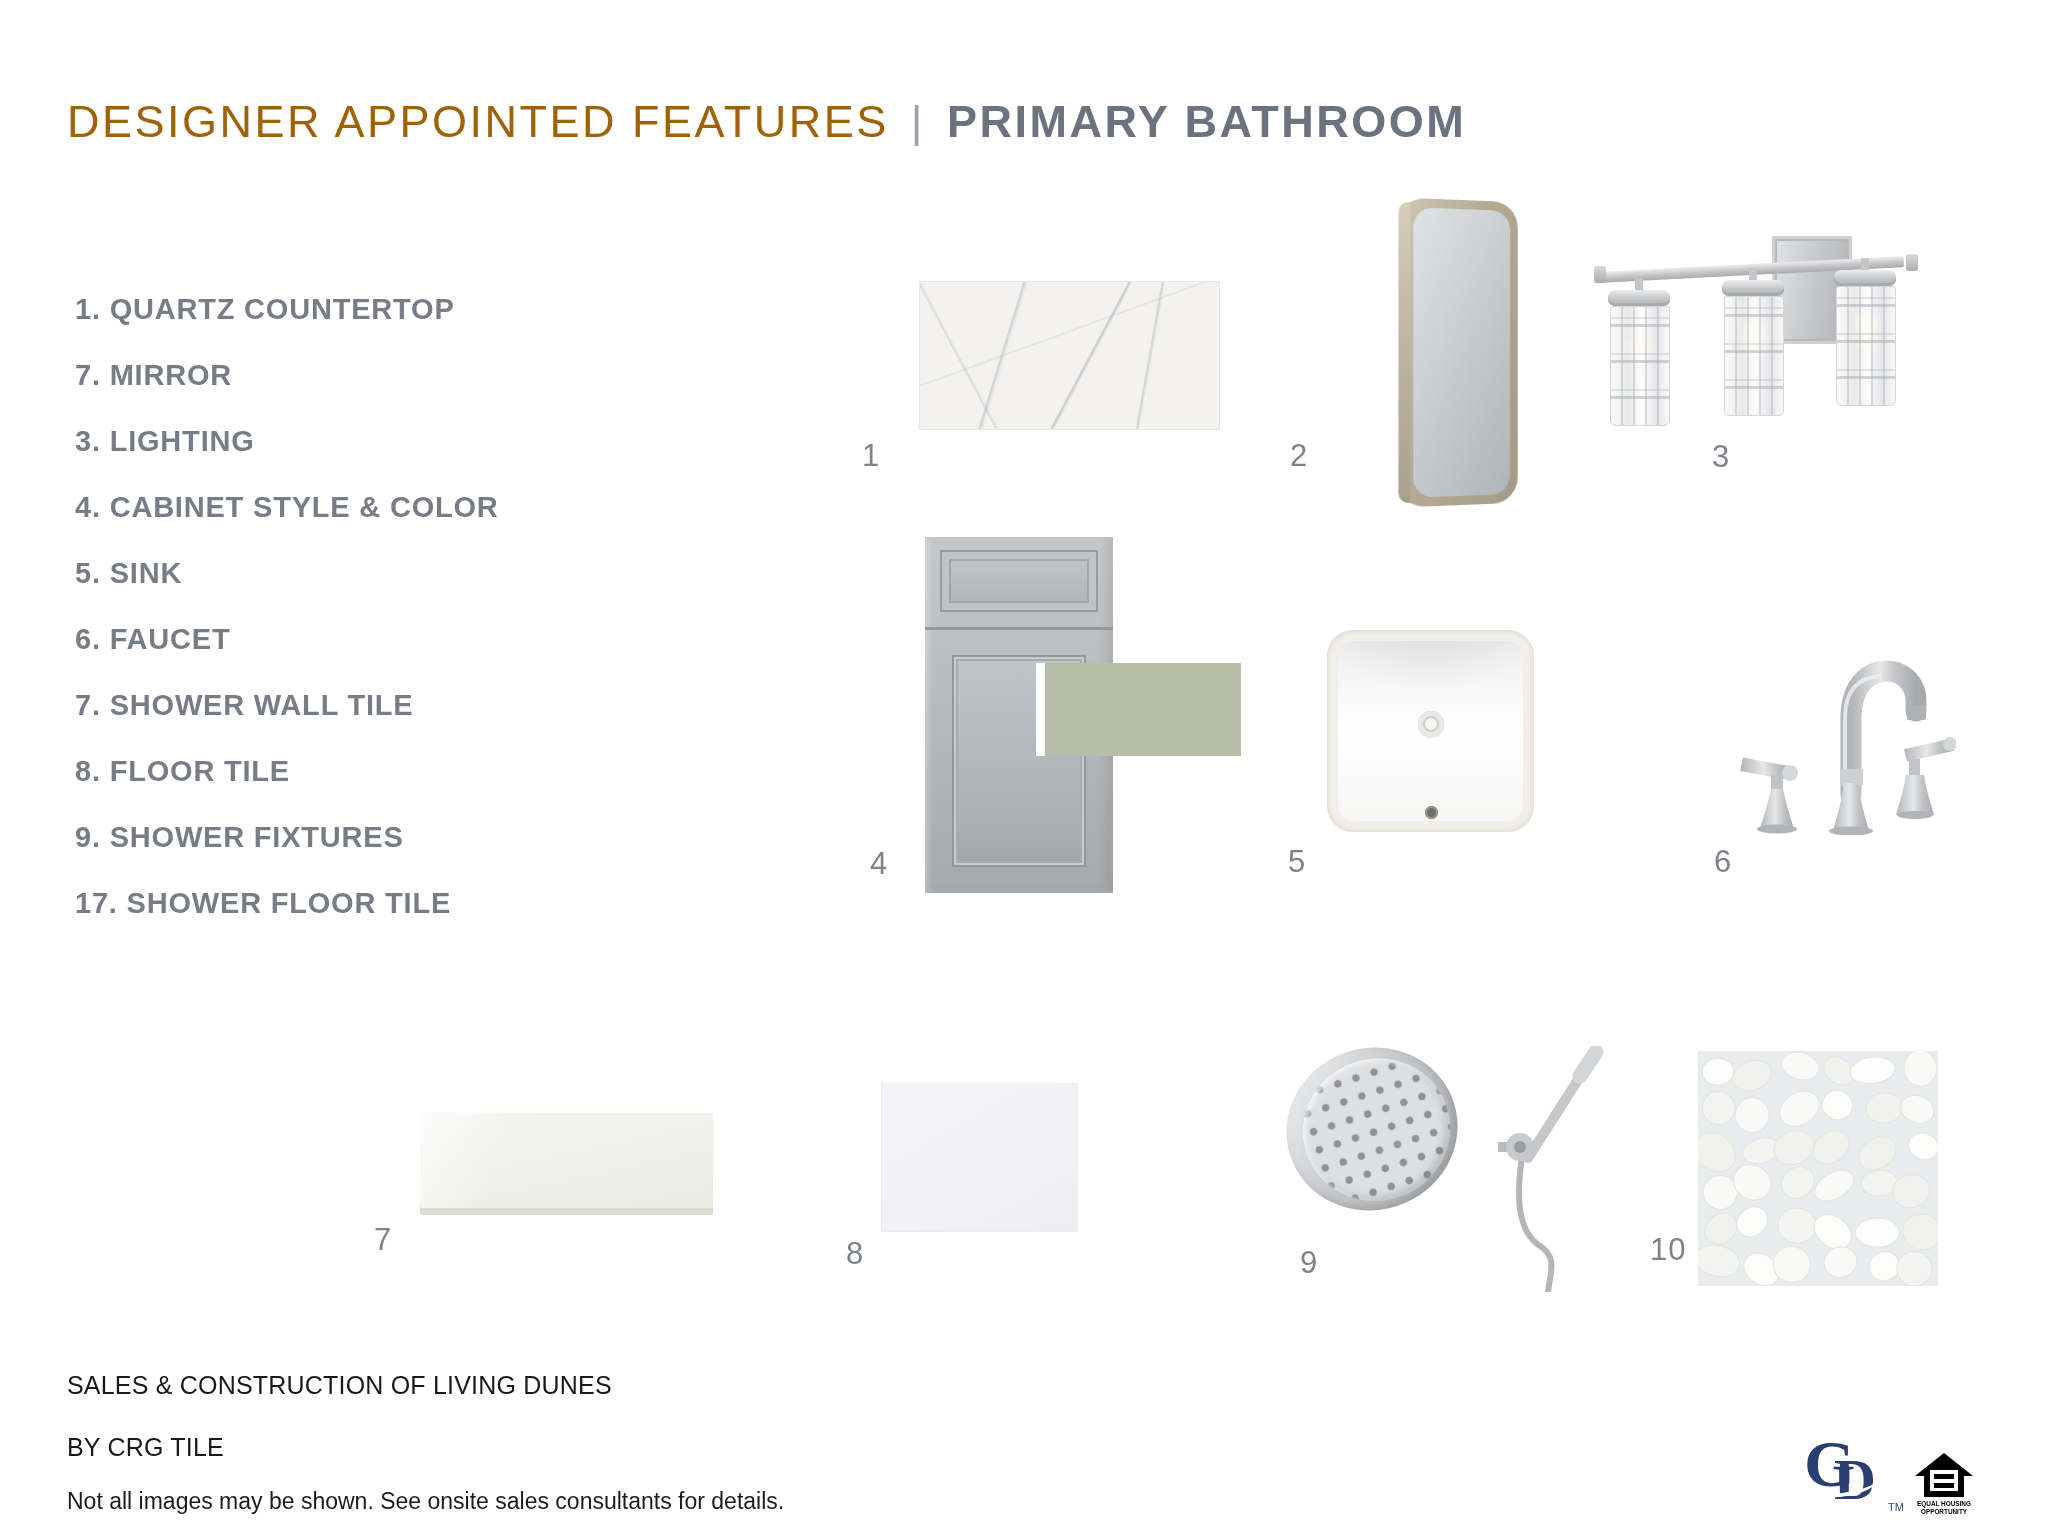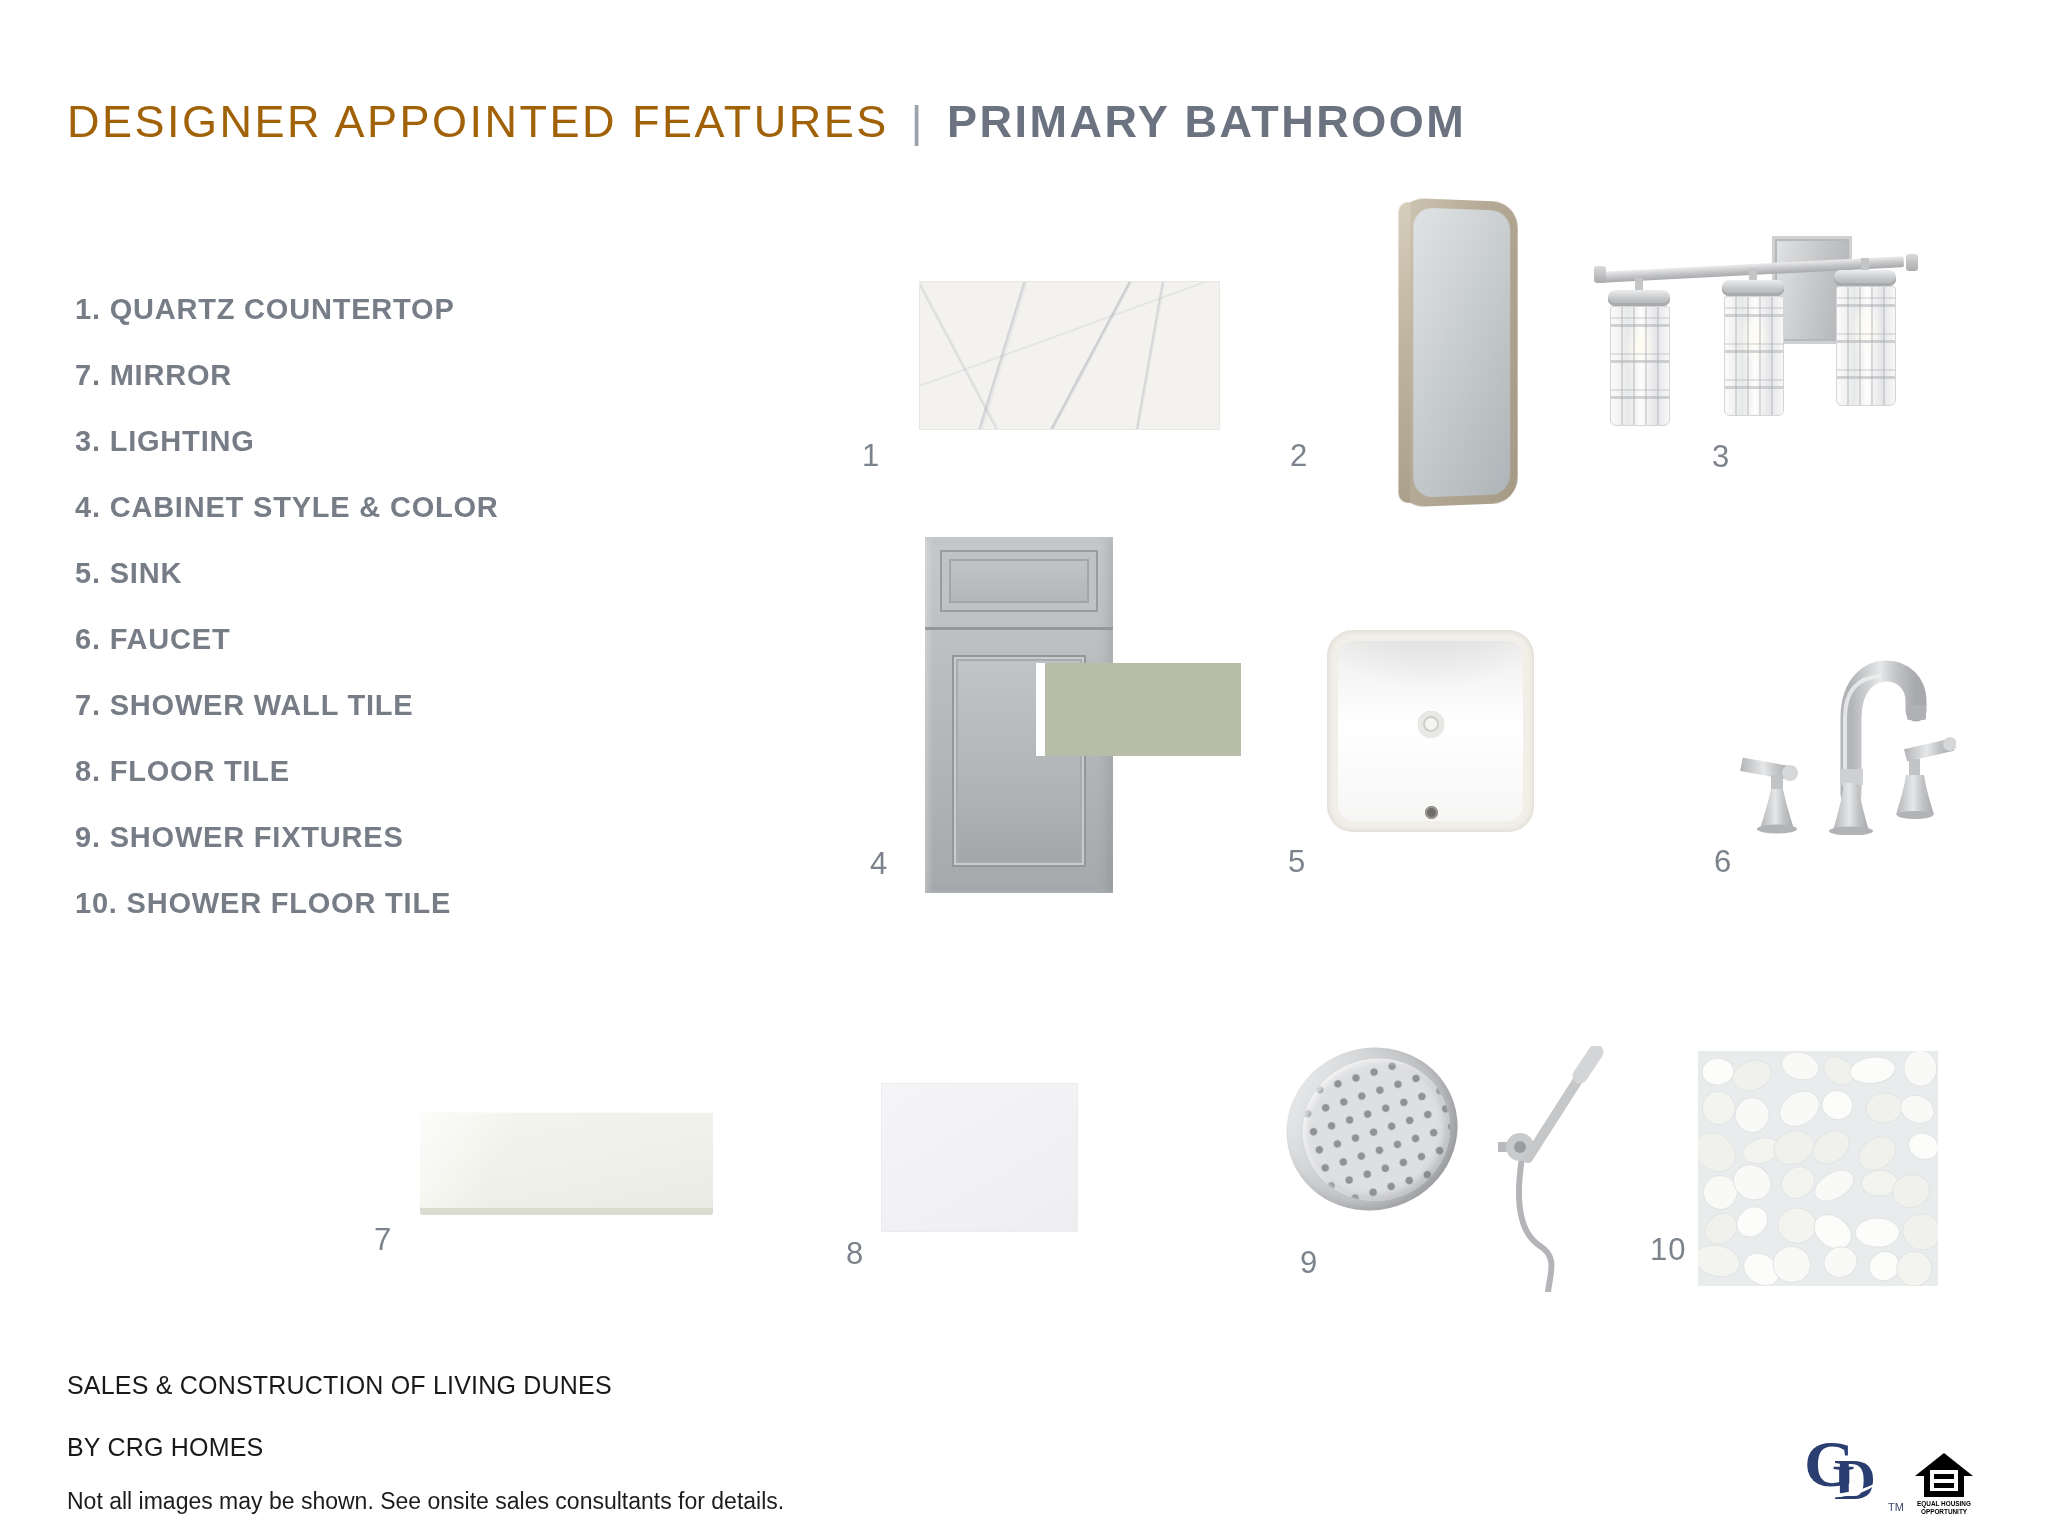--- a/index.html
+++ b/index.html
@@ -154,21 +154,21 @@
   <ul class="features">
     <li>1. QUARTZ COUNTERTOP</li>
     <li>7. MIRROR</li>
     <li>3. LIGHTING</li>
     <li>4. CABINET STYLE &amp; COLOR</li>
     <li>5. SINK</li>
     <li>6. FAUCET</li>
     <li>7. SHOWER WALL TILE</li>
     <li>8. FLOOR TILE</li>
     <li>9. SHOWER FIXTURES</li>
-    <li>10. SHOWER FLOOR TILE</li>
+    <li>17. SHOWER FLOOR TILE</li>
   </ul>
 
   <div class="quartz"></div>
   <span class="num" style="left:862px;top:440px;">1</span>
 
   <div class="mirror">
     <div class="frame"></div>
     <div class="glass"></div>
     <div class="side"></div>
   </div>
@@ -301,21 +301,21 @@
         <ellipse cx="63.50876200274348" cy="218.38904320987655" rx="19.017832647462278" ry="14.664017489711934" transform="rotate(34.4 63.5 218.4)" fill="#fcfcfa" stroke="#e2e4e4"></ellipse>
         <ellipse cx="93.72424554183813" cy="213.42824074074073" rx="18.735322359396434" ry="17.94287551440329" transform="rotate(14.3 93.7 213.4)" fill="#f9f9f7" stroke="#e2e4e4"></ellipse>
         <ellipse cx="142.47676611796982" cy="211.0229938271605" rx="16.600960219478736" ry="15.166177983539095" transform="rotate(-16.7 142.5 211.0)" fill="#f9f9f7" stroke="#e2e4e4"></ellipse>
         <ellipse cx="186.4329903978052" cy="215.1733024691358" rx="15.281412894375856" ry="14.333924897119342" transform="rotate(-28.4 186.4 215.2)" fill="#fcfcfa" stroke="#e2e4e4"></ellipse>
         <ellipse cx="216.25958504801096" cy="217.87916666666666" rx="17.443347050754458" ry="17.446116255144034" transform="rotate(8.9 216.3 217.9)" fill="#f3f3f0" stroke="#e2e4e4"></ellipse>
       </g>
   </svg>
   <span class="num" style="left:1650px;top:1234px;text-align:right;">10</span>
 
   <div class="company"><span>SALES &amp; CONSTRUCTION OF LIVING DUNES</span><br>
-    <span>BY CRG HOMES</span></div>
+    <span>BY CRG TILE</span></div>
   <div class="disclaimer">
     <br>
     <span>Not all images may be shown. See onsite sales consultants for details.</span>
   </div>
 
   <div class="gd-logo">
     <span class="g">G</span>
     <span class="d">D</span>
     <span class="swoosh"></span>
     <span class="tm">TM</span>

